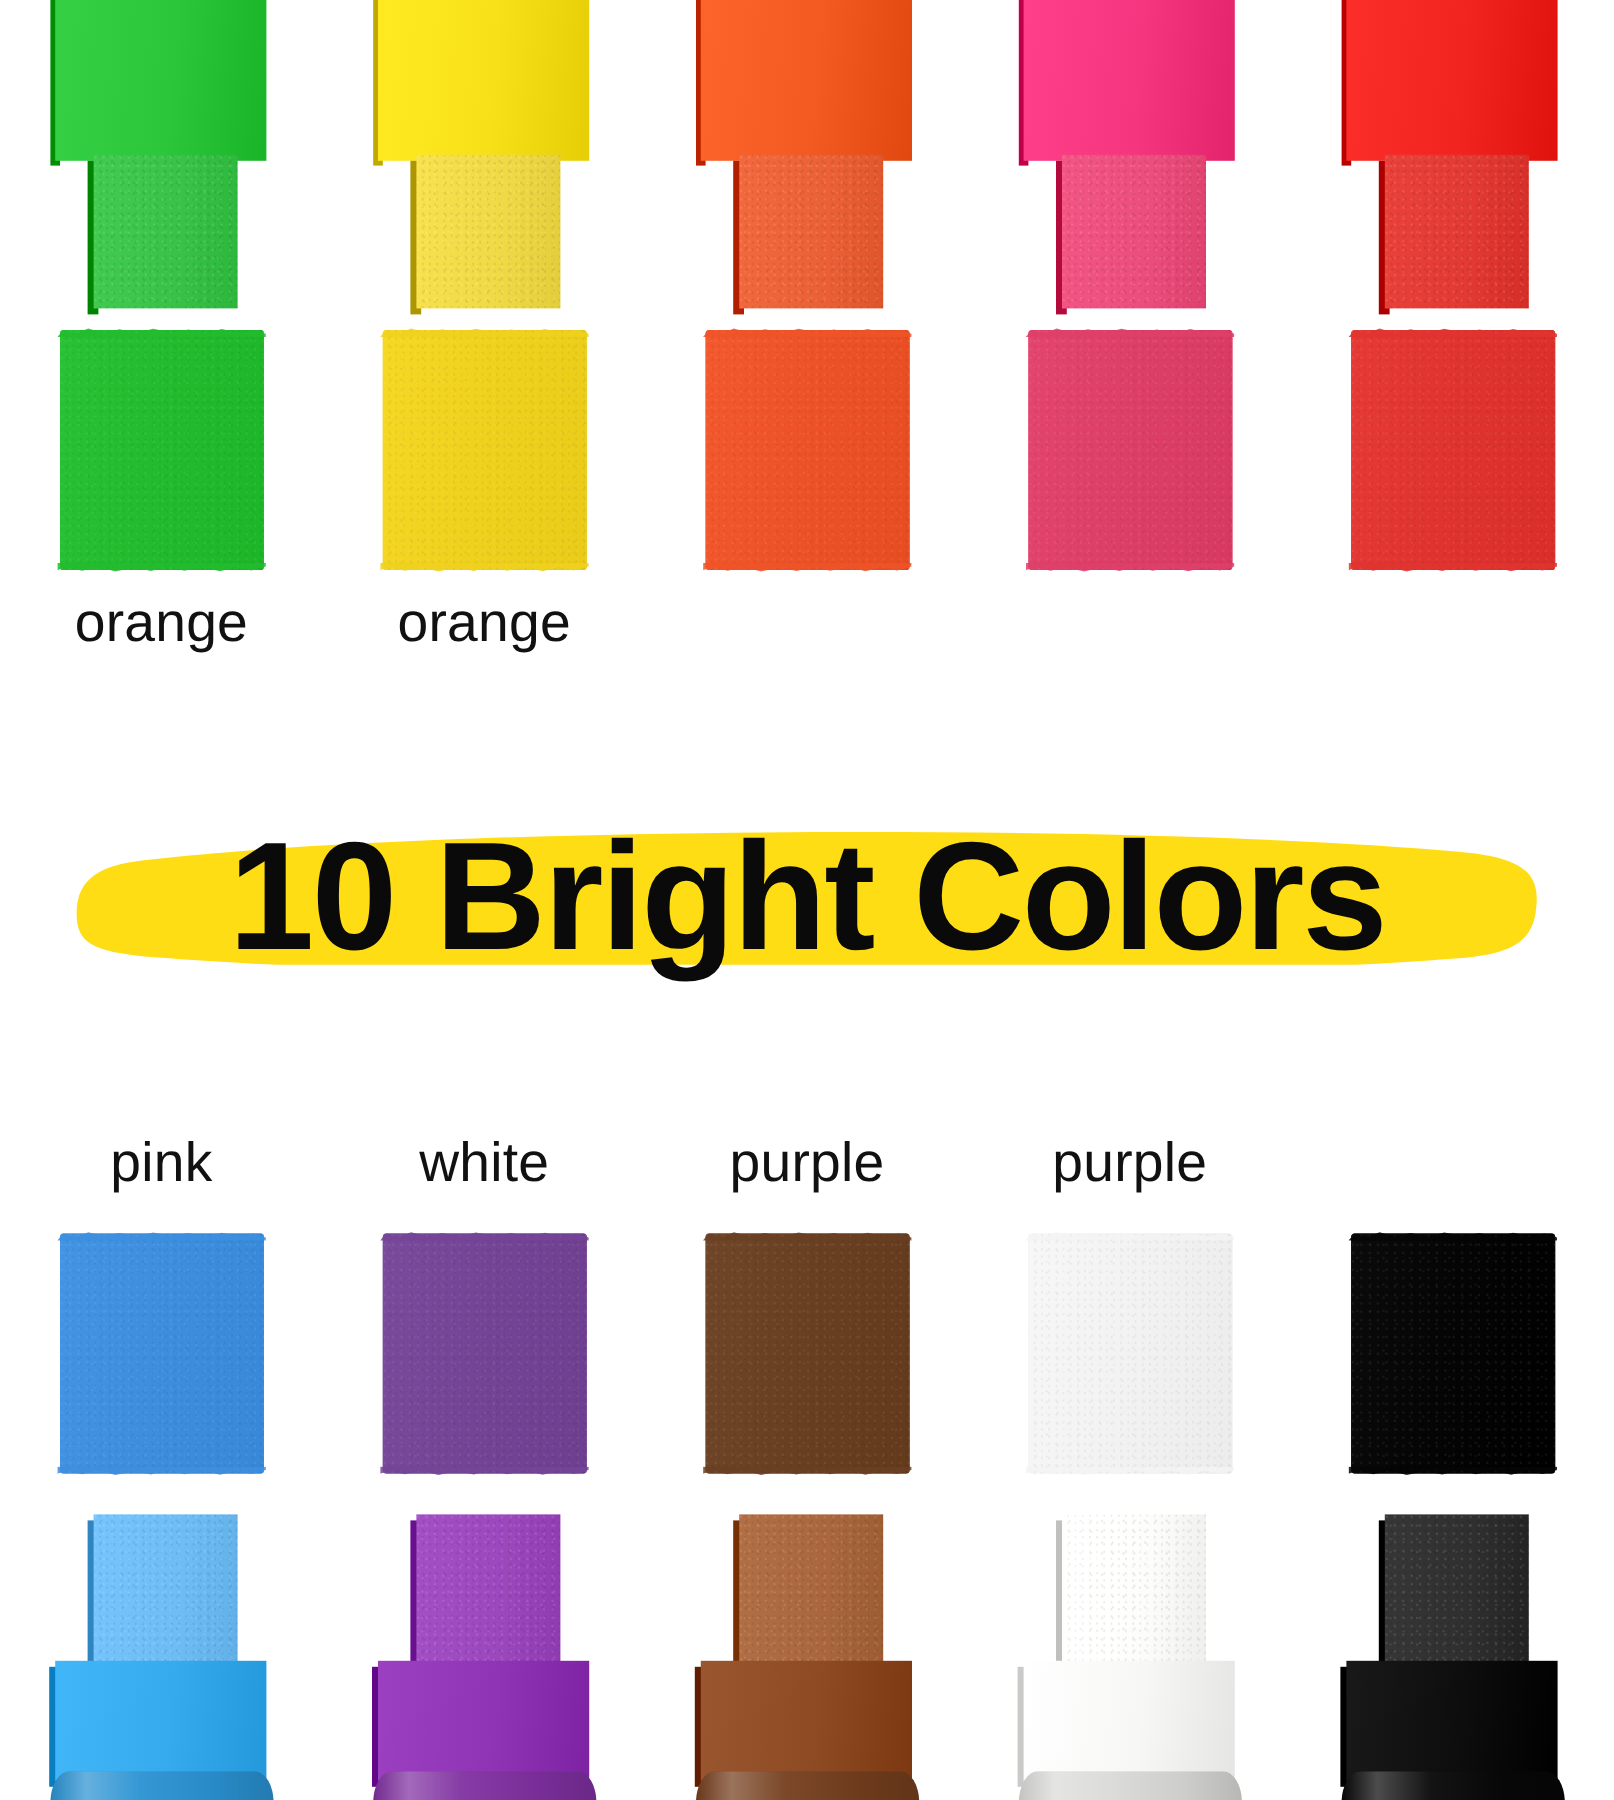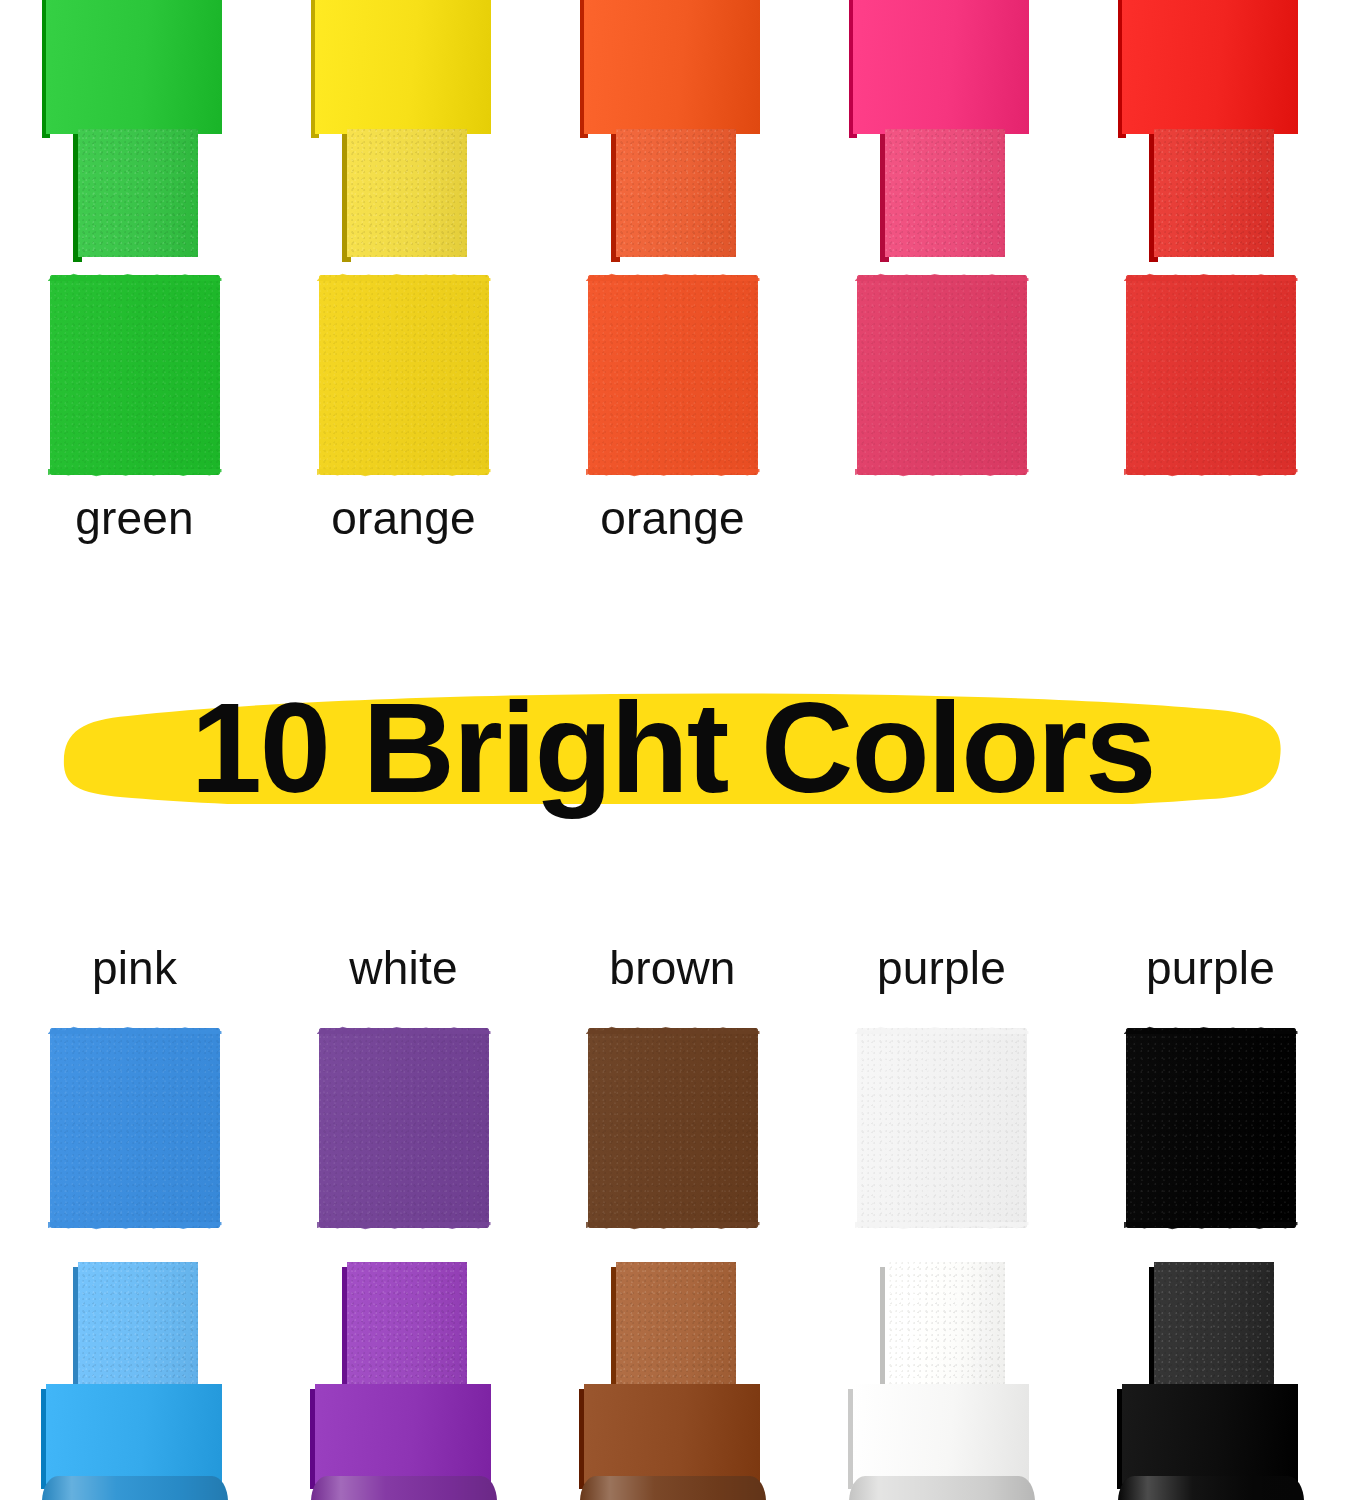--- a/index.html
+++ b/index.html
@@ -383,23 +383,20 @@
             <div class="tex" style="opacity: 0.1;"></div>
             <div class="rough top" style="background: rgb(224, 52, 48); clip-path: polygon(0% 100%, 3% 42%, 9% 70%, 15% 28%, 22% 62%, 30% 34%, 38% 66%, 46% 30%, 55% 60%, 63% 36%, 71% 68%, 79% 32%, 87% 64%, 94% 40%, 100% 72%, 100% 100%);"></div>
             <div class="rough bottom" style="background: rgb(224, 52, 48); clip-path: polygon(0% 0%, 100% 0%, 100% 30%, 93% 64%, 86% 36%, 78% 70%, 70% 34%, 61% 66%, 53% 30%, 45% 68%, 37% 38%, 28% 72%, 20% 34%, 12% 66%, 5% 36%, 0% 62%);"></div>
           </div>
         </div>
       </div>
     </div>
 
   <div class="row" id="top-labels" style="top:495px;">
       <div class="col">
-        <div class="label">green</div>
-      </div>
-      <div class="col">
         <div class="label">orange</div>
       </div>
       <div class="col">
         <div class="label">orange</div>
       </div>
     </div>
 
   <div class="banner" style="top:640px;">
     <svg class="banner-highlight" viewBox="0 0 1228 112" preserveAspectRatio="none">
       <path id="swoosh-path" d="M 6,74 C 4,40 24,28 70,24 C 320,-4 900,-6 1160,18 C 1212,23 1226,36 1222,66
@@ -409,23 +406,20 @@
   </div>
 
   <div class="row" id="bottom-labels" style="top:945px;">
       <div class="col">
         <div class="label">pink</div>
       </div>
       <div class="col">
         <div class="label">white</div>
       </div>
       <div class="col">
-        <div class="label">brown</div>
-      </div>
-      <div class="col">
         <div class="label">purple</div>
       </div>
       <div class="col">
         <div class="label">purple</div>
       </div>
     </div>
 
   <div class="row" id="bottom-swatches" style="top:1028px;">
       <div class="col">
         <div class="swatch-wrap">

